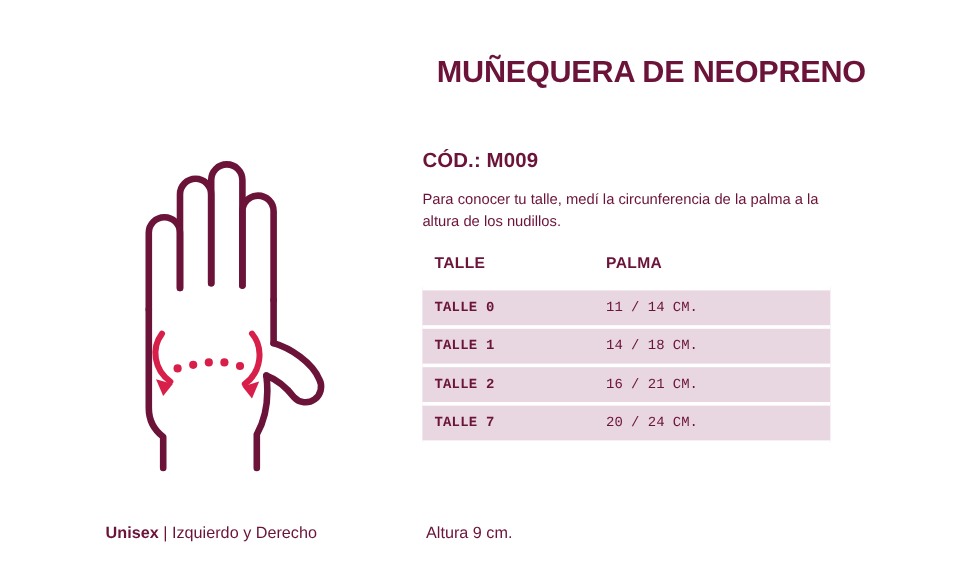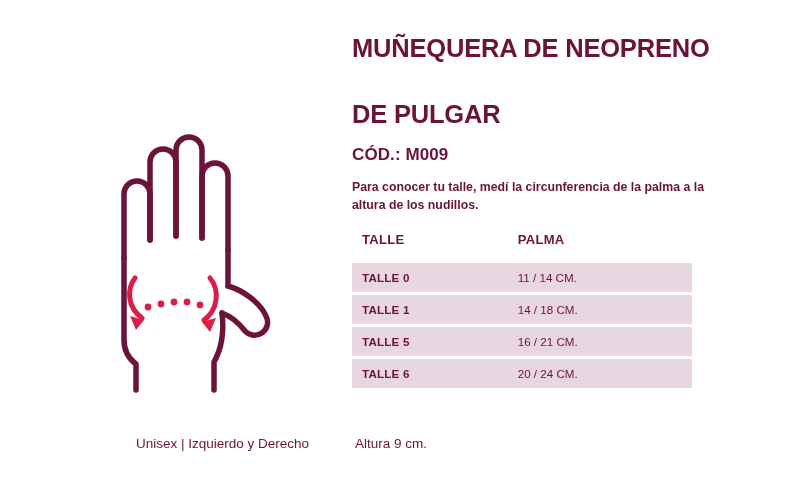--- a/index.html
+++ b/index.html
@@ -39,36 +39,36 @@
     left: 352px;
     top: 32px;
     width: 400px;
   }
   .title {
     font-size: 25.5px;
     font-weight: bold;
     line-height: 1.30;
     letter-spacing: -0.2px;
     color: #6b1339;
-    margin: 0;
+    margin: 12px;
     text-transform: uppercase;
   }
   .code {
     margin-top: 14px;
     font-size: 17px;
     font-weight: bold;
     color: #6b1339;
     letter-spacing: 0.1px;
   }
   .intro {
     margin-top: 14px;
     font-size: 12.3px;
     line-height: 1.42;
     color: #6b1339;
-    font-weight: bold;
+    font-weight: normal;
     max-width: 352px;
   }
 
   
   .size-table {
     margin-top: 18px;
     width: 340px;
     border-collapse: collapse;
     padding-left: 18px;
   }
@@ -85,20 +85,21 @@
   }
   .size-table thead tr {
     border-bottom: 1.5px solid #b189a0;
   }
   .size-table td {
     font-size: 11.6px;
     color: #6b1339;
     padding: 8px 10px;
     background: #e8d6e0;
     border-bottom: 3px solid #ffffff;
+    font-family: Liberation Mono, monospace;
   }
   .size-table td.cell-label {
     font-weight: bold;
     letter-spacing: 0.2px;
   }
   .size-table td.cell-value {
     font-weight: normal;
   }
   .size-table tbody tr:first-child td {
     border-top: 7px solid #ffffff;
@@ -107,22 +108,21 @@
   
   .footer-left {
     position: absolute;
     left: 88px;
     bottom: 38px;
     font-size: 13.5px;
     color: #6b1339;
     white-space: nowrap;
   }
   .footer-left .bold {
-    font-weight: normal;
-    margin-left: 48px;
+    font-weight: bold;
   }
   .footer-left .sep {
     font-weight: normal;
     color: #6b1339;
   }
   .footer-right {
     position: absolute;
     left: 355px;
     bottom: 38px;
     font-size: 13.5px;
@@ -169,21 +169,20 @@
         <circle cx="127" cy="212" r="3.4"></circle>
         <circle cx="140" cy="215" r="3.4"></circle>
       </g>
     </svg>
   </div>
 
   <div class="content">
     <h1 class="title">
       <span>MUÑEQUERA DE NEOPRENO</span><br>
       <br>
-      <span>DE PULGAR</span>
     </h1>
 
     <div class="code">CÓD.: M009</div>
 
     <div class="intro">Para conocer tu talle, medí la circunferencia de la palma a la altura de los nudillos.</div>
 
     <table class="size-table">
       <thead>
         <tr>
           <th>TALLE</th>
@@ -193,25 +192,25 @@
       <tbody>
         <tr>
           <td class="cell-label">TALLE 0</td>
           <td class="cell-value">11 / 14 CM.</td>
         </tr>
         <tr>
           <td class="cell-label">TALLE 1</td>
           <td class="cell-value">14 / 18 CM.</td>
         </tr>
         <tr>
-          <td class="cell-label">TALLE 5</td>
+          <td class="cell-label">TALLE 2</td>
           <td class="cell-value">16 / 21 CM.</td>
         </tr>
         <tr>
-          <td class="cell-label">TALLE 6</td>
+          <td class="cell-label">TALLE 7</td>
           <td class="cell-value">20 / 24 CM.</td>
         </tr>
       </tbody>
     </table>
   </div>
 
   <div class="footer-left">
     <span class="bold">Unisex</span>
     <span class="sep">|</span>
     <span>Izquierdo y Derecho</span>

